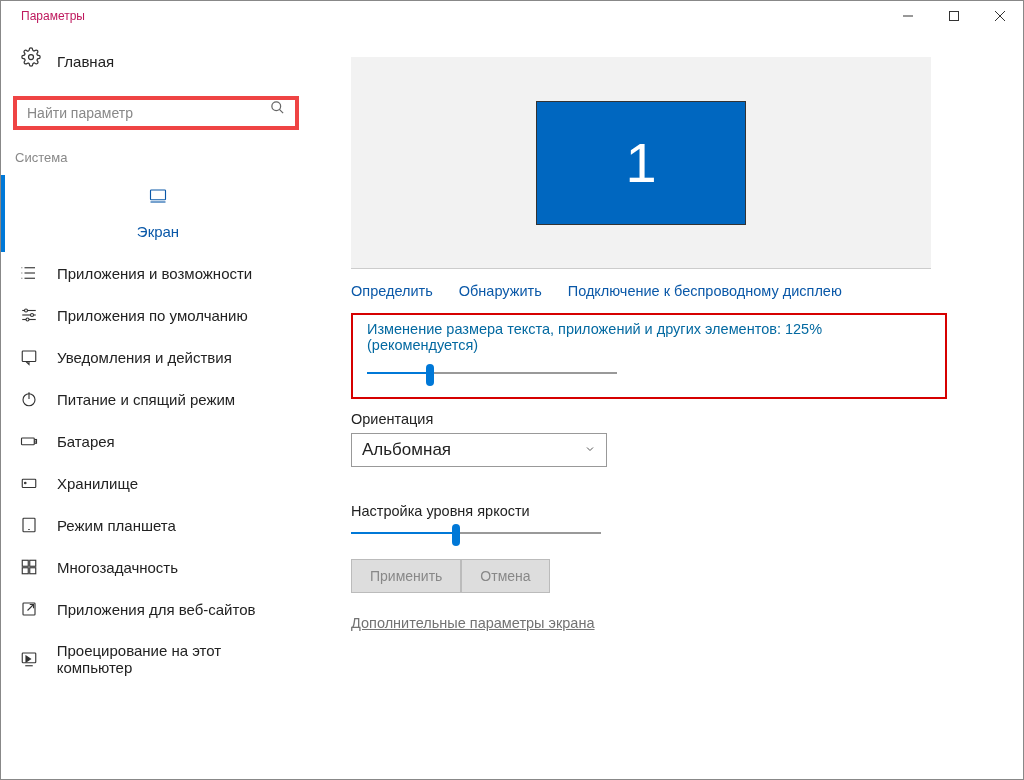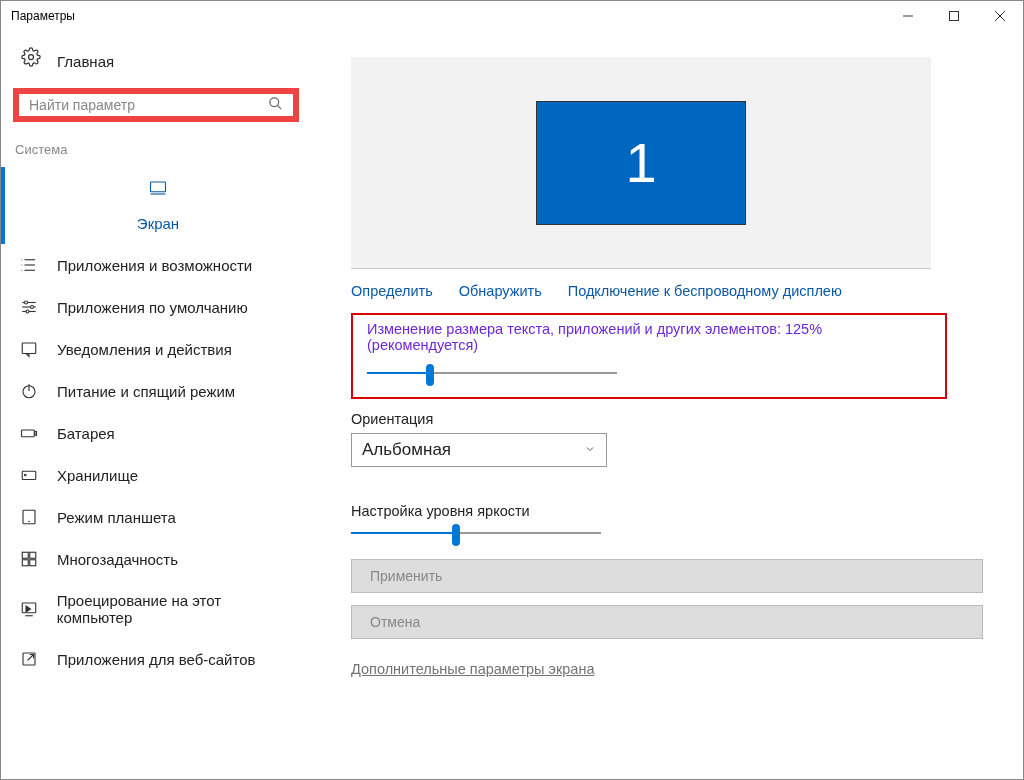--- a/index.html
+++ b/index.html
@@ -1,61 +1,61 @@
 <!DOCTYPE html>
 <html><head>
 <meta charset="utf-8">
 <style>
   * { box-sizing: border-box; margin: 0; padding: 0; font-family: "Segoe UI", Tahoma, sans-serif; }
   body { background: #fff; width: 1024px; height: 780px; overflow: hidden; border: 1px solid #888; position: relative; }
 
   
-  .titlebar { height: 30px; display: flex; align-items: center; padding-left: 10px; font-size: 12px; color: #000000; }
+  .titlebar { height: 30px; display: flex; align-items: center; padding-left: 20px; font-size: 12px; color: #be185d; }
   .titlebar-controls { position: absolute; right: 0; top: 0; display: flex; }
   .titlebar-btn { width: 46px; height: 30px; display: flex; align-items: center; justify-content: center; color: #333; }
   .titlebar-btn svg { stroke: #333; }
 
   .app-body { display: flex; height: calc(100% - 30px); }
 
   
   .sidebar { width: 310px; padding-top: 16px; border-right: 0; }
   .home-row { display: flex; align-items: flex-end; gap: 16px; padding: 0 20px 18px 20px; font-size: 15px; color: #222; }
   .gear-icon svg { stroke: #333; }
   .search-wrap { padding: 0 12px 20px 12px; }
-  .search-box { width: 100%; height: 34px; border: 6px solid #ef4444; display: flex; align-items: center; padding: 0 10px; color: #777; font-size: 14px; }
+  .search-box { width: 100%; height: 34px; border: 4px solid #ef4444; display: flex; padding: 0 10px; color: #777; font-size: 14px; margin-top: 8px; }
   .search-box input { flex: 1; border: none; outline: none; font-size: 14px; color: #333; }
   .search-box input::placeholder { color: #888; }
   .group-label { font-size: 13px; color: #888; padding: 0 14px 10px 14px; }
   .nav { display: flex; flex-direction: column; }
   .nav-item { display: flex; align-items: center; gap: 18px; padding: 12px 14px; font-size: 15px; color: #222; cursor: default; border-left: 4px solid transparent; }
   .nav-item.active { color: #0a58a8; border-left: 4px solid #0078d7; flex-direction: column; }
   .nav-item.active .nav-icon svg { stroke: #0a58a8; fill: none; }
   .nav-icon { width: 20px; display: flex; align-items: center; justify-content: center; }
   .nav-icon svg { stroke: #333; fill: none; }
 
   
   .main { flex: 1; padding: 26px 40px 10px 40px; overflow: hidden; }
   .page-title { font-size: 24px; font-weight: 300; color: #222; margin-bottom: 22px; }
   .preview { width: 580px; height: 212px; background: #f2f2f2; border-bottom: 1px solid #ccc; display: flex; align-items: center; justify-content: center; margin-bottom: 8px; }
   .monitor { width: 210px; height: 124px; background: #0067c0; border: 1px solid #333; display: flex; align-items: center; justify-content: center; color: #fff; font-size: 56px; font-weight: 300; }
   .preview-links { display: flex; gap: 26px; font-size: 14.5px; padding: 6px 0 14px 0; }
   .link { color: #0a58a8; }
 
   .highlight-box { border: 2.5px solid #d60000; padding: 6px 14px 16px 14px; width: 596px; margin-bottom: 12px; }
-  .setting-label { font-size: 14.5px; color: #6d28d9; margin-bottom: 12px; }
+  .setting-label { font-size: 14.5px; color: #0369a1; margin-bottom: 12px; }
   .slider { position: relative; width: 250px; height: 16px; }
   .slider-track { position: absolute; top: 7px; left: 0; right: 0; height: 2px; background: #999; }
   .slider-fill { position: absolute; top: 7px; left: 0; height: 2px; background: #0078d7; }
   .slider-thumb { position: absolute; top: -1px; width: 8px; height: 22px; background: #0078d7; border-radius: 4px; transform: translateX(-4px); }
 
   .field-label { font-size: 14.5px; color: #222; margin-bottom: 6px; }
   .select-box { width: 256px; height: 34px; border: 1px solid #999; display: flex; align-items: center; justify-content: space-between; padding: 8px 10px; font-size: 17px; color: #222; margin-bottom: 36px; }
 
   .brightness { margin-bottom: 18px; }
-  .btn-row { display: flex; gap: 12px; margin-bottom: 22px; flex-direction: column; }
+  .btn-row { display: flex; margin-bottom: 22px; }
   .btn { padding: 8px 18px; border: 1px solid #bbb; background: #ddd; color: #888; font-size: 14px; }
 
   .adv-link { color: #737373; font-size: 14.5px; text-decoration: underline; }
 </style>
 </head>
 <body>
 
 <div class="titlebar">
   <span>Параметры</span>
   <div class="titlebar-controls">
@@ -201,37 +201,37 @@
               <rect x="3" y="13" width="8" height="8"></rect>
               <rect x="13" y="13" width="8" height="8"></rect>
             </svg>
           </span>
         <span>Многозадачность</span>
       </div>
 
       <div class="nav-item">
         <span class="nav-icon">
             <svg width="18" height="18" viewBox="0 0 24 24" stroke-width="1.5">
+              <rect x="4" y="4" width="16" height="16" rx="1"></rect>
+              <path d="M10 14 L18 6"></path>
+              <path d="M13 6 L18 6 L18 11"></path>
+            </svg>
+          </span>
+        <span>Приложения для веб-сайтов</span>
+      </div>
+
+      <div class="nav-item">
+        <span class="nav-icon">
+            <svg width="18" height="18" viewBox="0 0 24 24" stroke-width="1.5">
               <rect x="3" y="4" width="18" height="13" rx="1"></rect>
               <path d="M7 21 L17 21"></path>
               <path d="M8 8 L14 12 L8 16 Z" fill="#333"></path>
             </svg>
           </span>
         <span>Проецирование на этот компьютер</span>
-      </div>
-
-      <div class="nav-item">
-        <span class="nav-icon">
-            <svg width="18" height="18" viewBox="0 0 24 24" stroke-width="1.5">
-              <rect x="4" y="4" width="16" height="16" rx="1"></rect>
-              <path d="M10 14 L18 6"></path>
-              <path d="M13 6 L18 6 L18 11"></path>
-            </svg>
-          </span>
-        <span>Приложения для веб-сайтов</span>
       </div>
 
     </div>
   </div>
 
   <div class="main">
 
     <div class="preview">
       <div class="monitor">
         <span>1</span>

